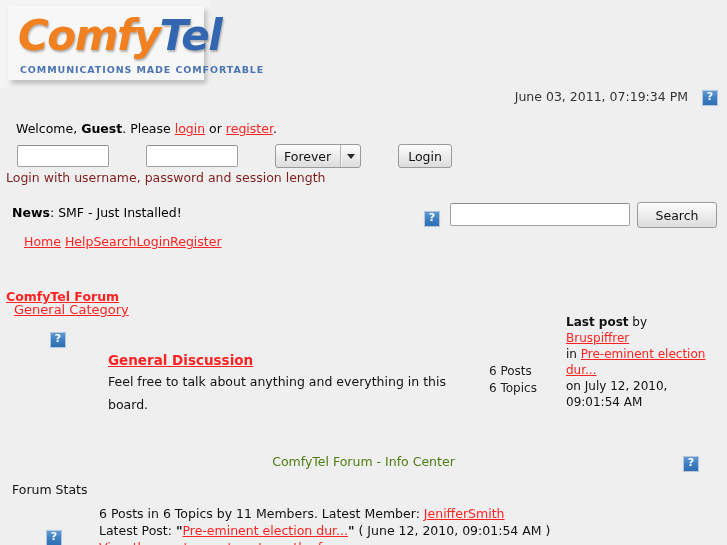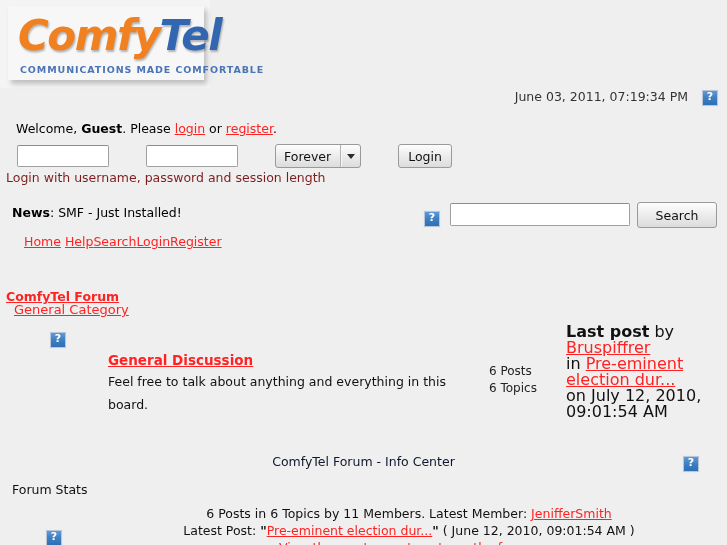--- a/index.html
+++ b/index.html
@@ -244,56 +244,56 @@
   }
   #board-stats {
     position: absolute;
     left: 489px; top: 363px;
     font-size: 12px;
     line-height: 17px;
     color: #222222;
   }
   #board-lastpost {
     position: absolute;
-    left: 566px; top: 324px;
+    left: 566px; top: 314px;
     width: 160px;
-    font-size: 16px;
+    font-size: 12px;
     line-height: 16px;
     color: #111111;
   }
   #board-lastpost b { font-weight: bold; }
 
   
   #infocenter-title {
     position: absolute;
     left: 0; top: 454px;
     width: 727px;
     text-align: center;
     font-size: 12.5px;
-    color: #0f172a;
+    color: #4d7c0f;
   }
   #infocenter-broken { position: absolute; left: 683px; top: 456px; }
 
   #forumstats-label {
     position: absolute;
     left: 12px; top: 482px;
     font-size: 12.5px;
     color: #111111;
   }
   #stats-icon { position: absolute; left: 46px; top: 530px; }
   #stats-body {
     position: absolute;
     left: 99px; top: 505px;
     width: 620px;
     font-size: 12.5px;
     line-height: 17px;
     color: #111111;
     white-space: nowrap;
   }
-  #stats-body .row { height: 17px; text-align: center; }
+  #stats-body .row { height: 17px; }
   #stats-body b { font-weight: bold; }
 </style>
 </head>
 <body>
 
 <div id="logo-area">
   <div id="logo-plate">
     <div id="logo-tag">COMMUNICATIONS MADE COMFORTABLE</div>
     <div id="logo-word">
       <span class="c1">Comfy</span><span class="c2">Tel</span>

